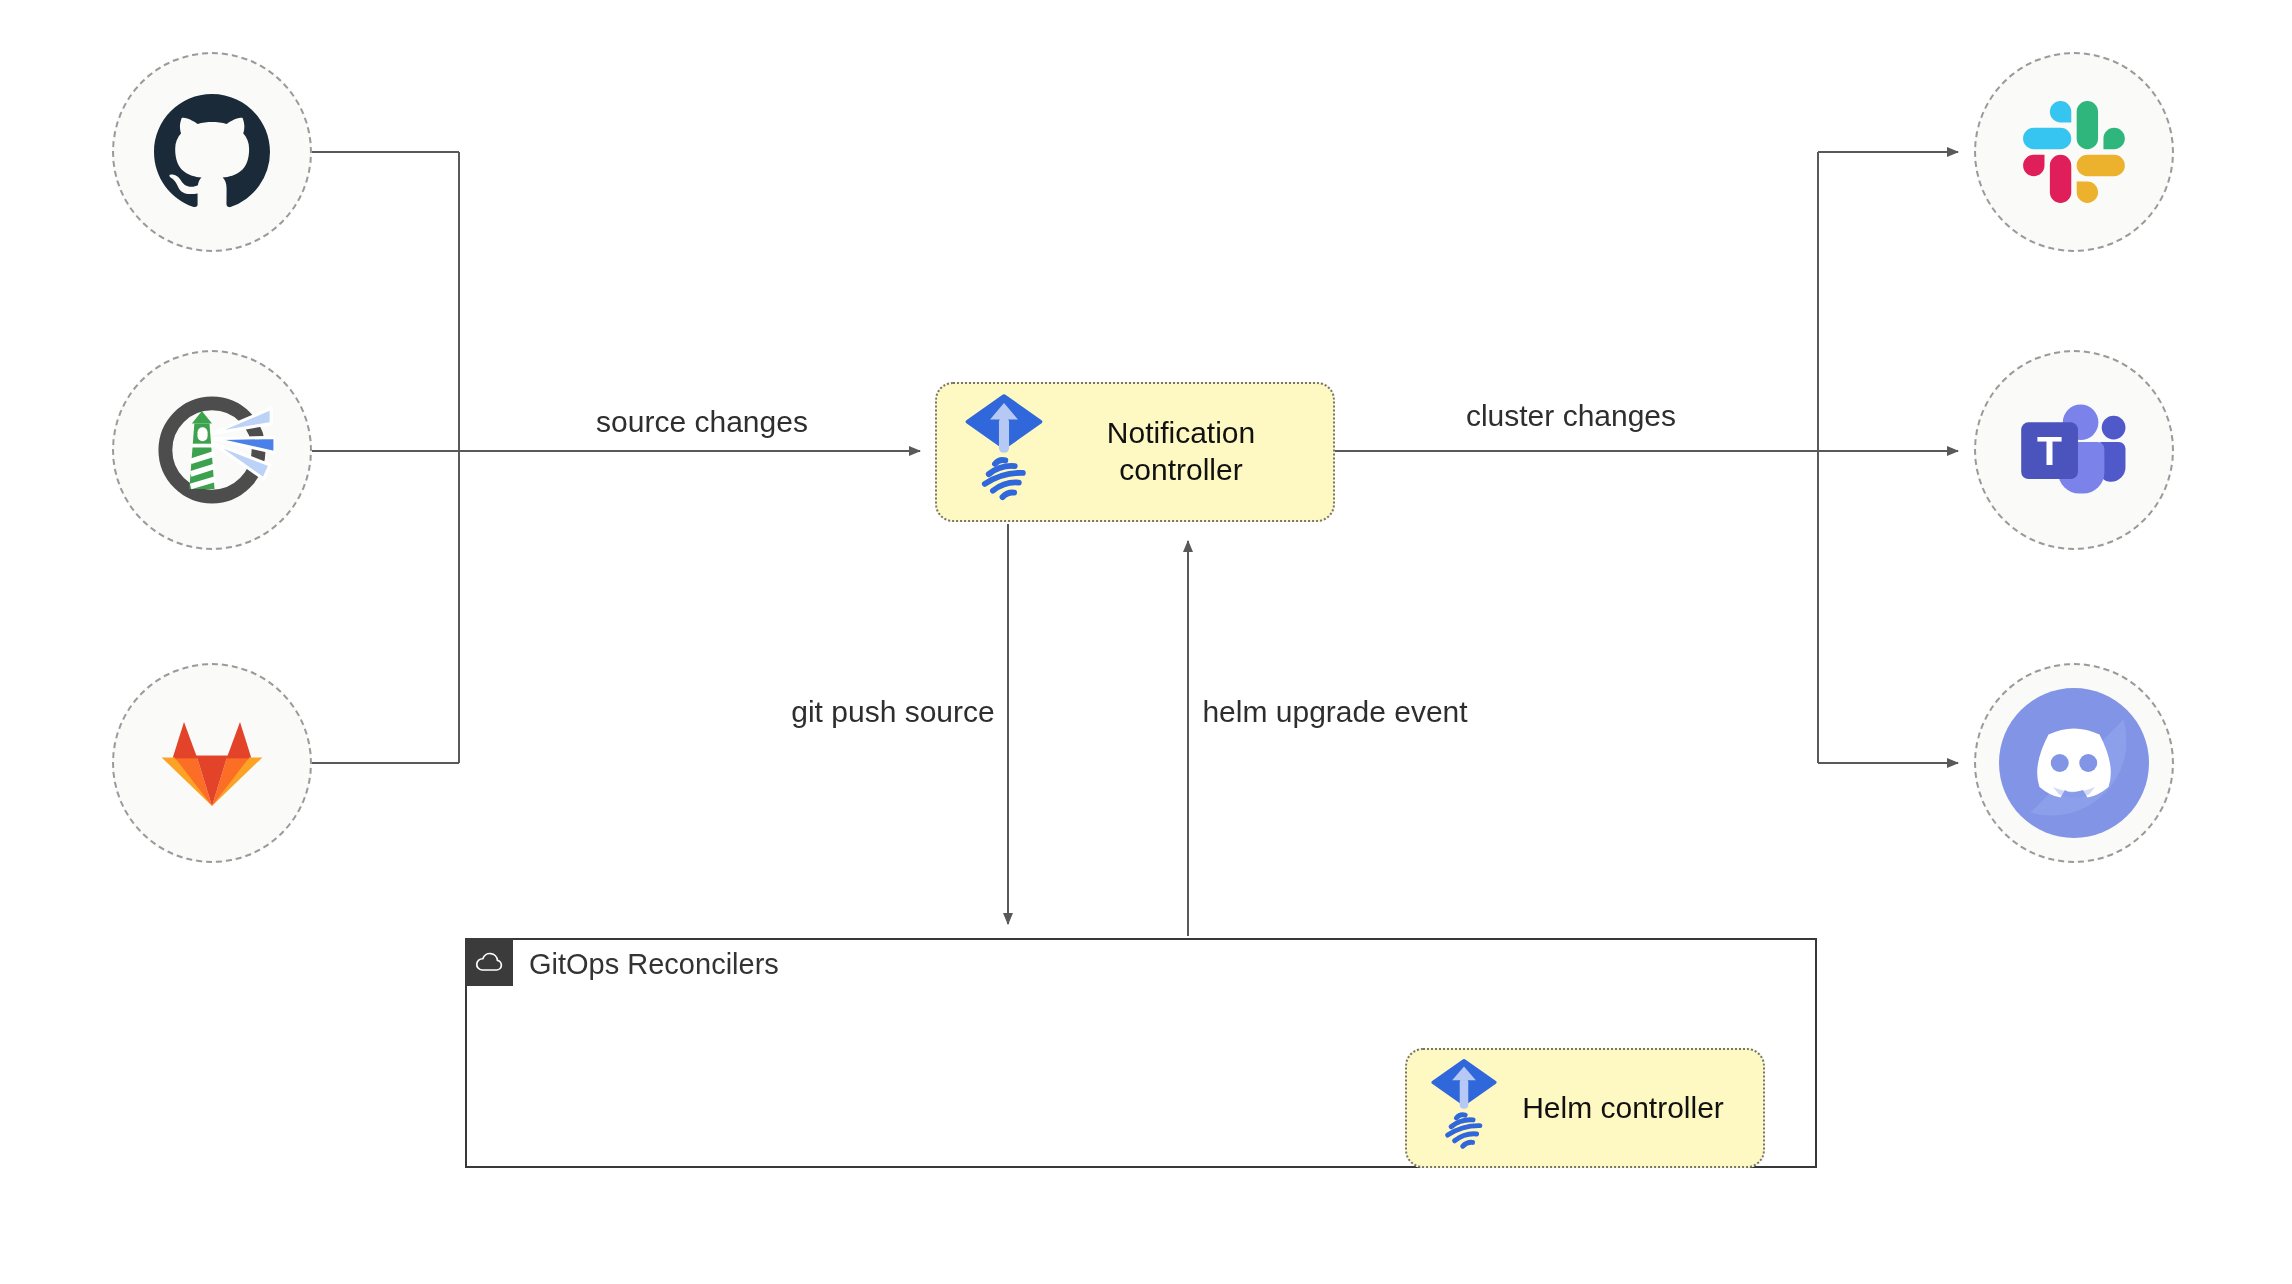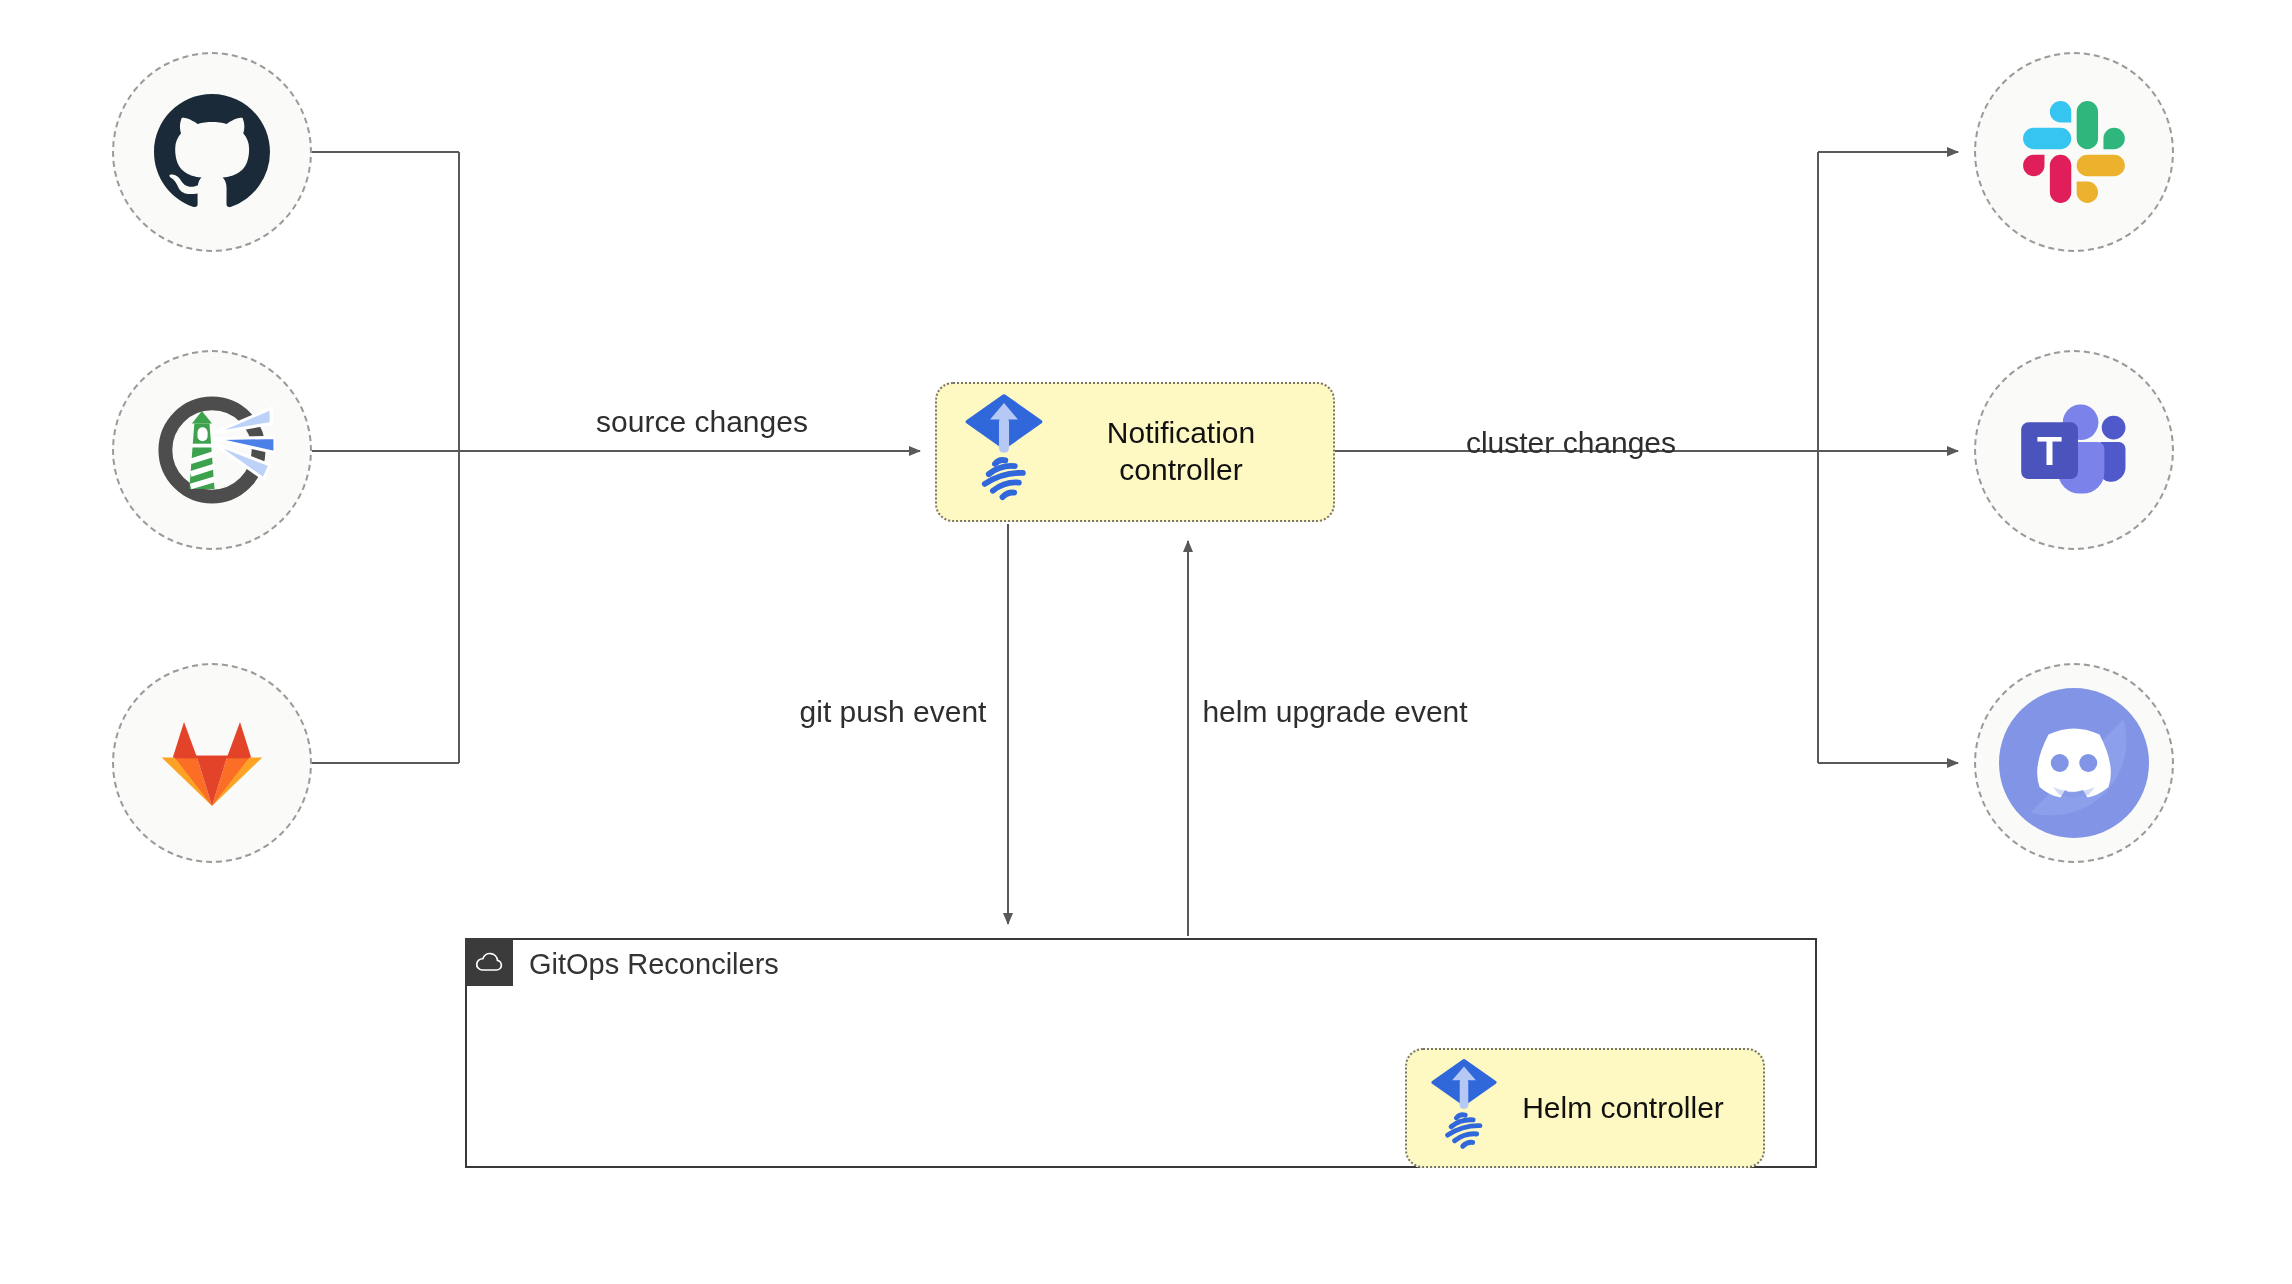--- a/index.html
+++ b/index.html
@@ -110,22 +110,22 @@
 <div class="ctrl-box" style="left:935px;top:382px;width:400px;height:140px;">
   <div class="flux-wrap" style="margin-left:28px;">
     <svg width="78" height="118" viewBox="0 0 100 152">
         <use href="#flux-logo"></use>
       </svg>
   </div>
   <div class="ctrl-label">Notification controller</div>
 </div>
 
 <div class="edge-label" style="left:702px;top:422px;text-align:right;">source changes</div>
-<div class="edge-label" style="left:1571px;top:443px;">cluster changes</div>
-<div class="edge-label" style="left:893px;top:712px;">git push event</div>
+<div class="edge-label" style="left:1571px;top:416px;">cluster changes</div>
+<div class="edge-label" style="left:893px;top:712px;">git push source</div>
 <div class="edge-label" style="left:1335px;top:712px;">helm upgrade event</div>
 
 <div class="node-circle" style="left:1974px;top:52px;">
   <svg width="122" height="122" viewBox="0 0 24 24">
     <path fill="#e01e5a" d="M6.194 14.644c0 1.16-.943 2.107-2.103 2.107-1.16 0-2.104-.947-2.104-2.107 0-1.16.944-2.106 2.104-2.106h2.103v2.106zm1.061 0c0-1.16.944-2.106 2.104-2.106s2.104.946 2.104 2.106v5.274c0 1.16-.944 2.107-2.104 2.107s-2.104-.947-2.104-2.107v-5.274z"></path>
     <path fill="#36c5f0" d="M9.36 6.185c-1.16 0-2.104-.946-2.104-2.106 0-1.16.944-2.107 2.104-2.107s2.104.947 2.104 2.107v2.106H9.36zm0 1.061c1.16 0 2.104.944 2.104 2.104s-.944 2.104-2.104 2.104H4.086c-1.16 0-2.104-.944-2.104-2.104s.944-2.104 2.104-2.104H9.36z"></path>
     <path fill="#2eb67d" d="M17.795 9.35c0-1.16.943-2.107 2.103-2.107 1.16 0 2.104.947 2.104 2.107 0 1.16-.944 2.106-2.104 2.106h-2.103V9.35zm-1.061 0c0 1.16-.944 2.106-2.104 2.106s-2.104-.946-2.104-2.106V4.076c0-1.16.944-2.107 2.104-2.107s2.104.947 2.104 2.107V9.35z"></path>
     <path fill="#ecb22e" d="M14.63 17.809c1.16 0 2.104.946 2.104 2.106 0 1.16-.944 2.107-2.104 2.107s-2.104-.947-2.104-2.107v-2.106h2.104zm0-1.061c-1.16 0-2.104-.944-2.104-2.104s.944-2.104 2.104-2.104h5.274c1.16 0 2.104.944 2.104 2.104s-.944 2.104-2.104 2.104H14.63z"></path>
   </svg>
 </div>

